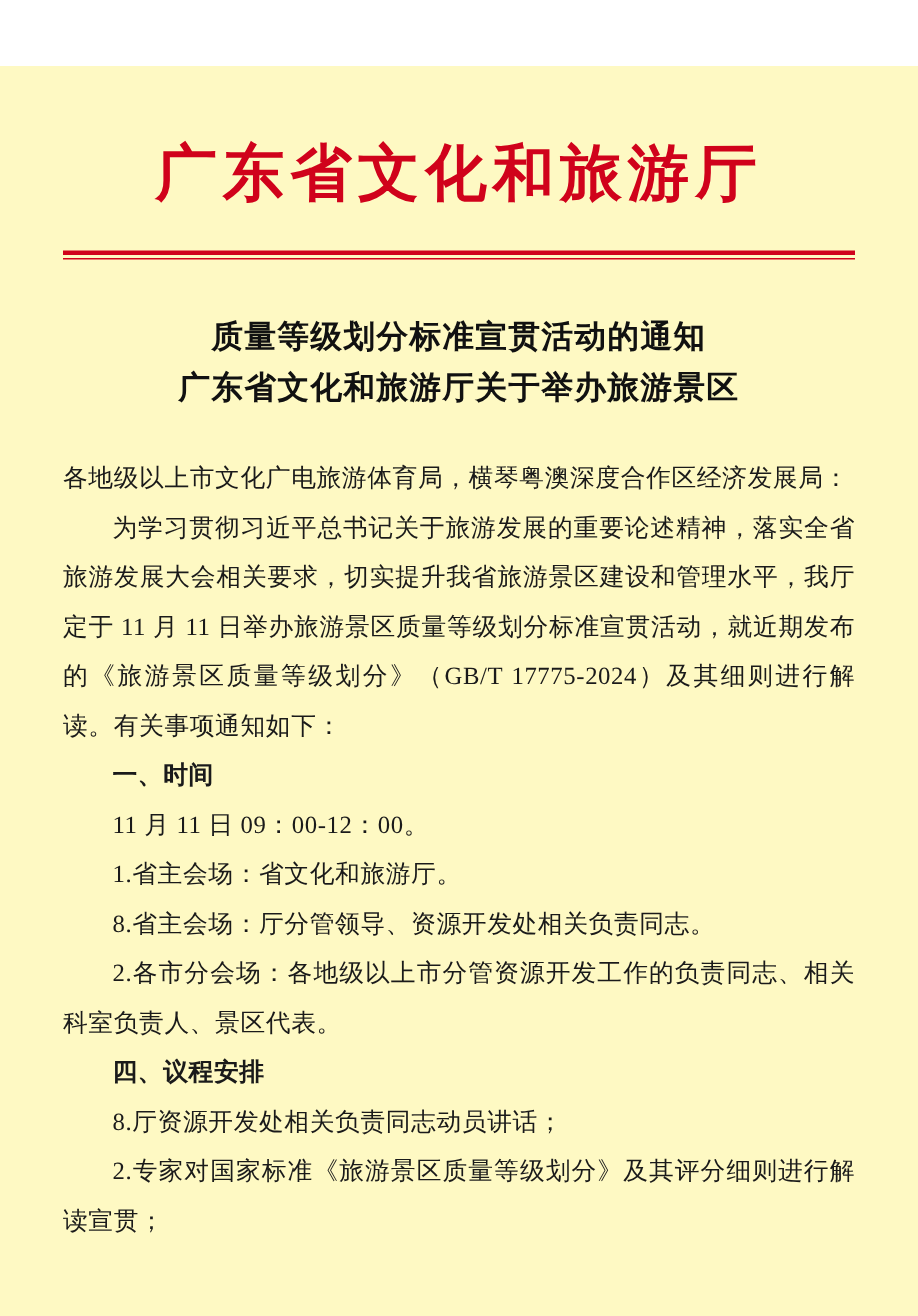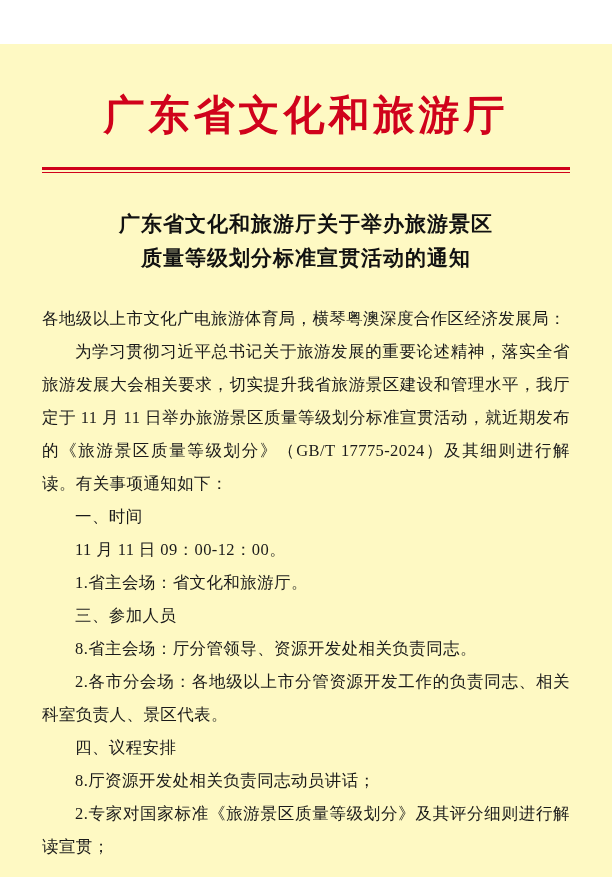--- a/index.html
+++ b/index.html
@@ -76,21 +76,21 @@
   }
   .body-text p {
     margin: 0;
   }
   .indent {
     text-indent: 2em;
     font-family: Liberation Serif, serif;
   }
   .section-head {
     text-indent: 2em;
-    font-weight: normal;
+    font-weight: bold;
   }
   .footer-rule {
     position: absolute;
     left: 42px;
     right: 42px;
     bottom: 26px;
     height: 1.5px;
     background: #d0021b;
   }
 </style>
@@ -103,36 +103,35 @@
     <div class="letterhead-title">广东省文化和旅游厅</div>
   </div>
 
   <div class="rule-wrap">
     <div class="rule-thick"></div>
     <div class="rule-gap"></div>
     <div class="rule-thin"></div>
   </div>
 
   <div class="doc-title">
+    <div>质量等级划分标准宣贯活动的通知</div>
     <div>广东省文化和旅游厅关于举办旅游景区</div>
-    <div>质量等级划分标准宣贯活动的通知</div>
   </div>
 
   <div class="body-text">
 
     <p>各地级以上市文化广电旅游体育局，横琴粤澳深度合作区经济发展局：</p>
 
     <p class="indent">为学习贯彻习近平总书记关于旅游发展的重要论述精神，落实全省旅游发展大会相关要求，切实提升我省旅游景区建设和管理水平，我厅定于 11 月 11 日举办旅游景区质量等级划分标准宣贯活动，就近期发布的《旅游景区质量等级划分》（GB/T 17775-2024）及其细则进行解读。有关事项通知如下：</p>
 
     <p class="section-head">一、时间</p>
     <p class="indent">11 月 11 日 09：00-12：00。</p>
 
     <p class="indent">1.省主会场：省文化和旅游厅。</p>
 
-    <p class="section-head">三、参加人员</p>
     <p class="indent">8.省主会场：厅分管领导、资源开发处相关负责同志。</p>
     <p class="indent">2.各市分会场：各地级以上市分管资源开发工作的负责同志、相关科室负责人、景区代表。</p>
 
     <p class="section-head">四、议程安排</p>
     <p class="indent">8.厅资源开发处相关负责同志动员讲话；</p>
     <p class="indent">2.专家对国家标准《旅游景区质量等级划分》及其评分细则进行解读宣贯；</p>
 
   </div>
 
   <div class="footer-rule"></div>

